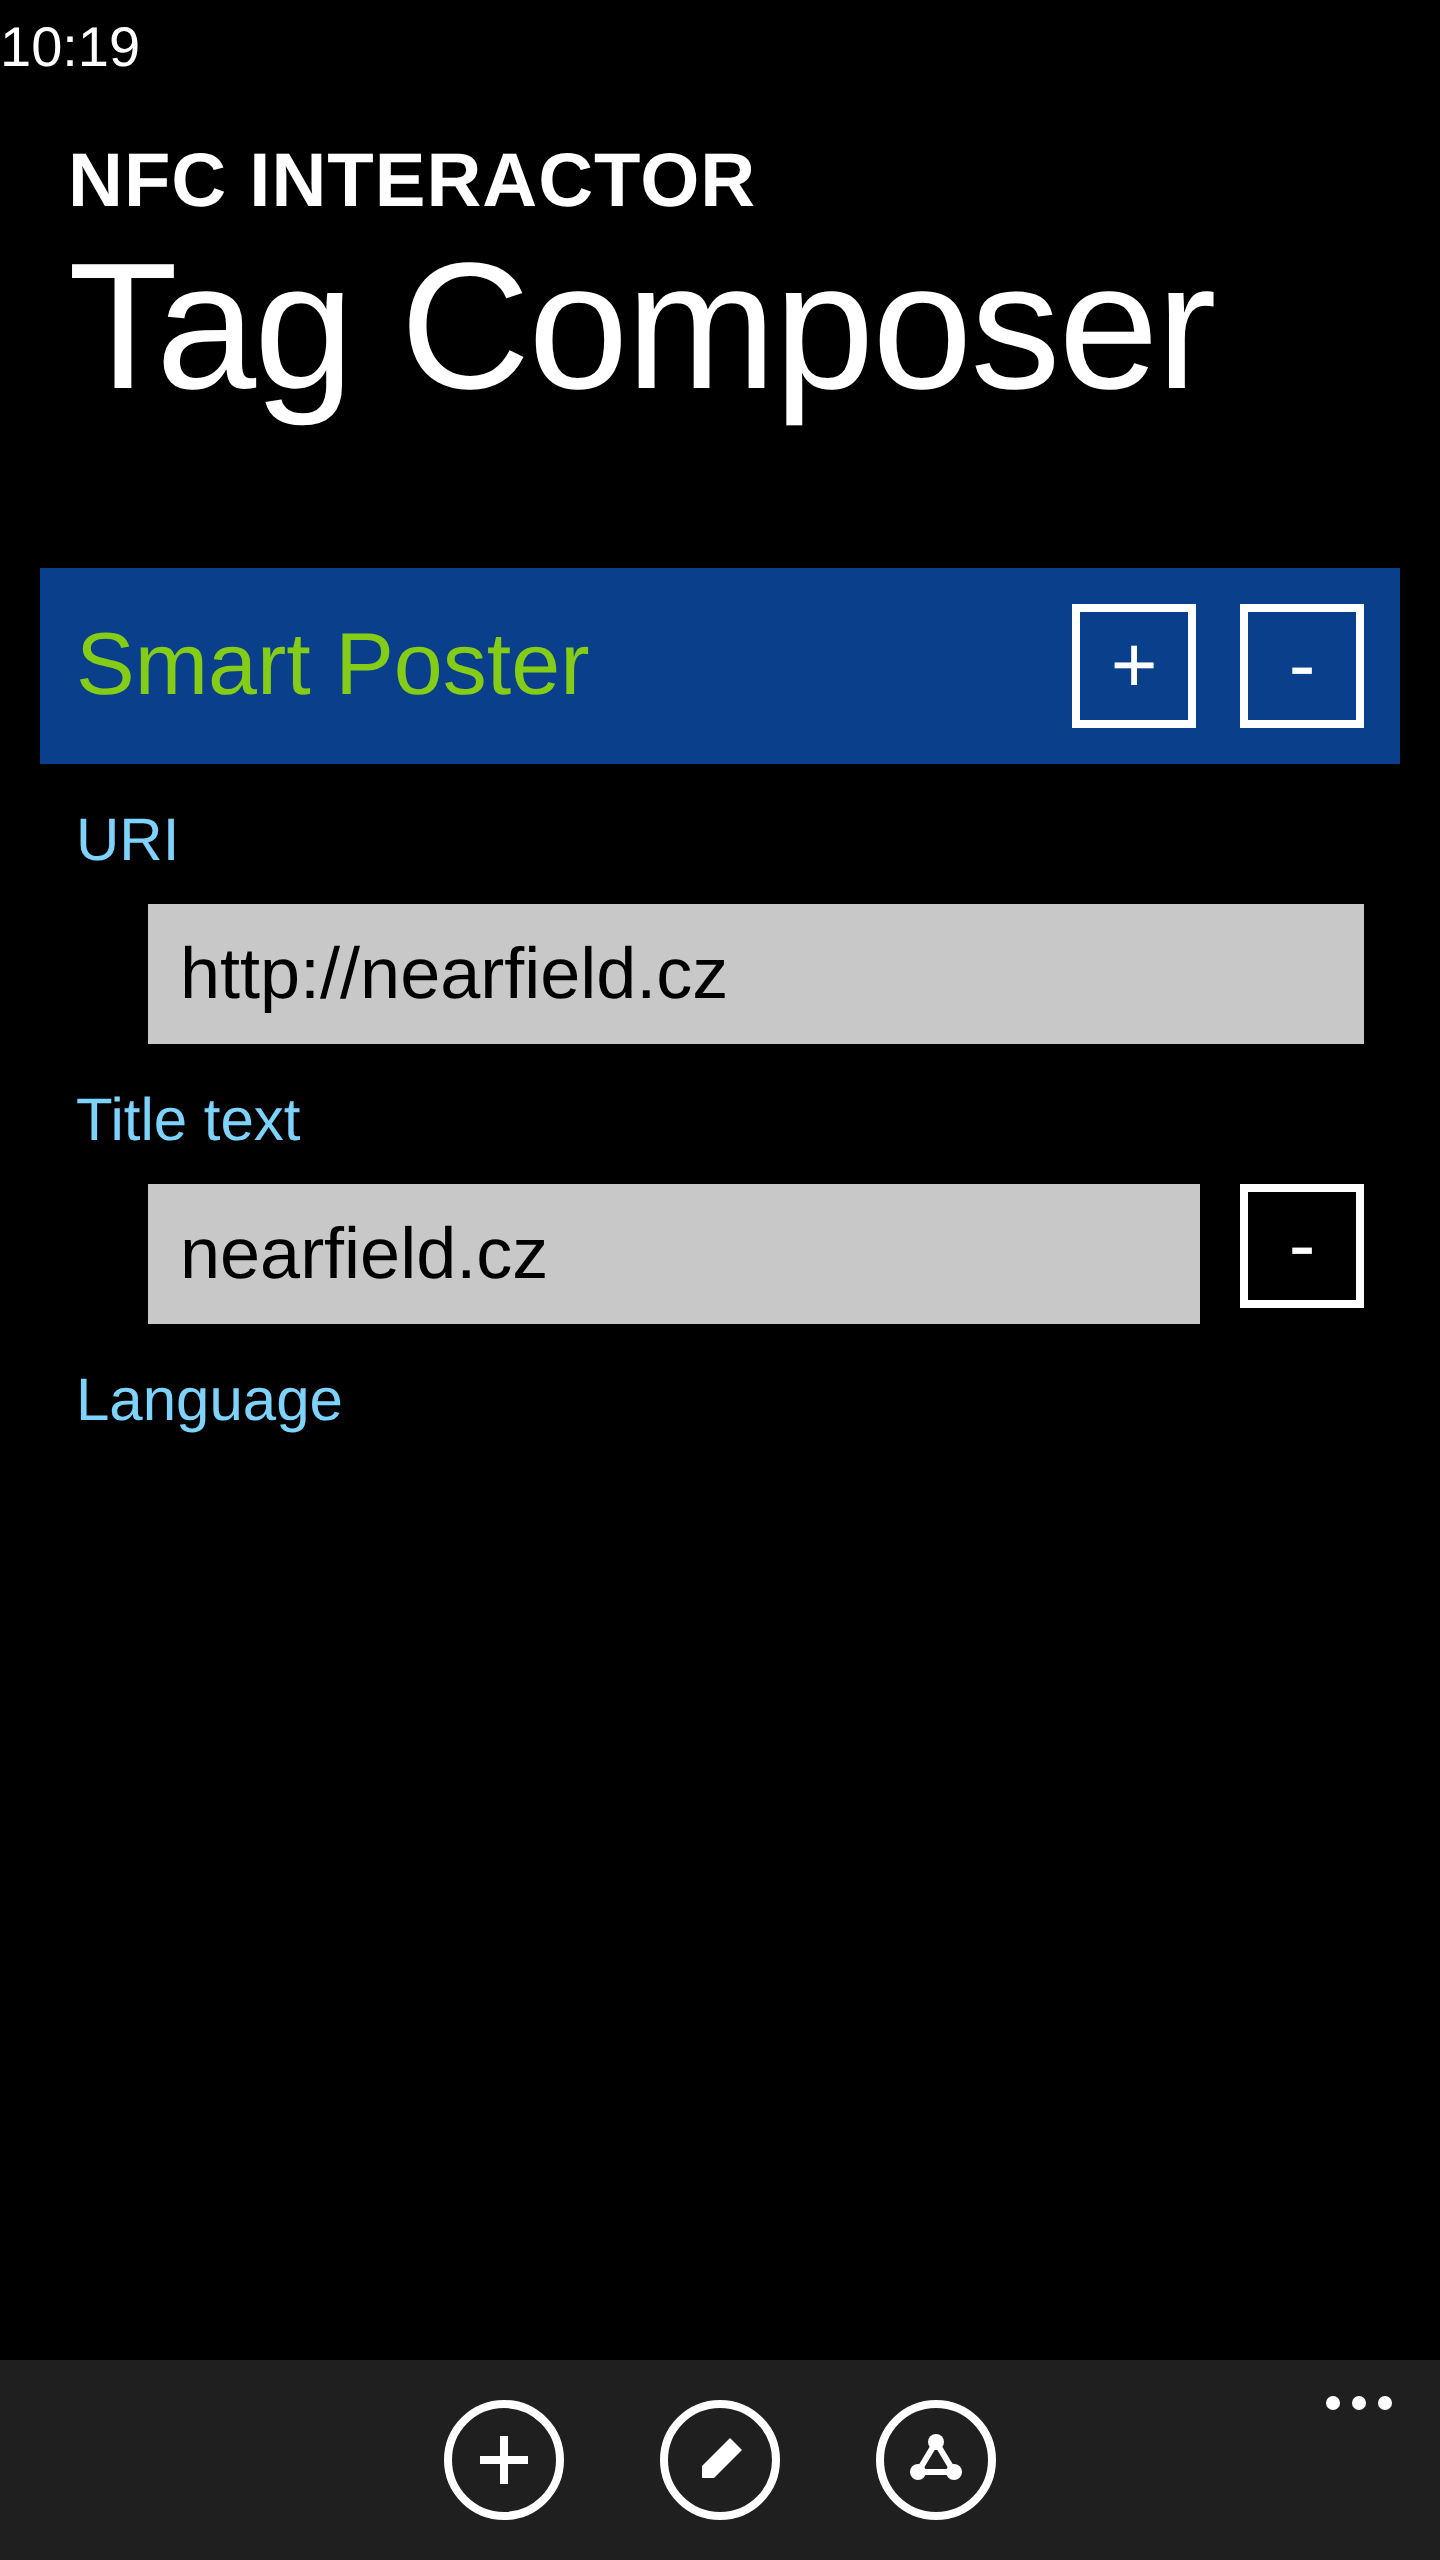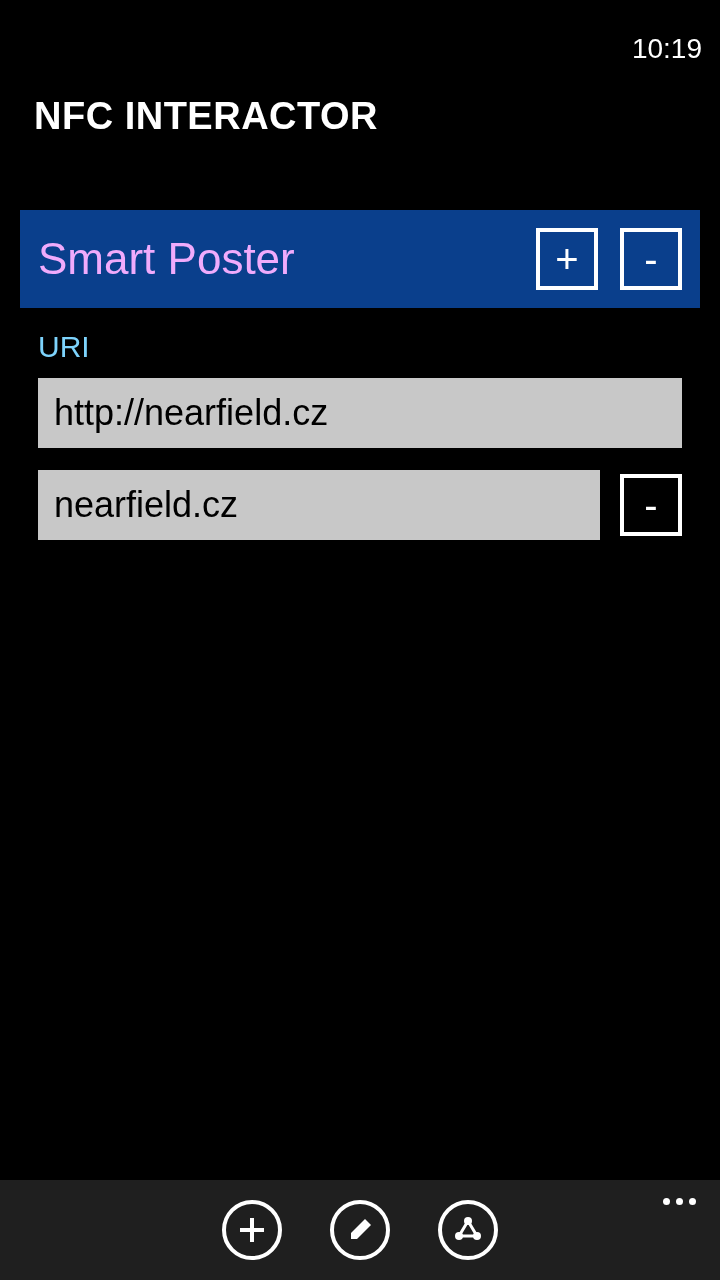--- a/index.html
+++ b/index.html
@@ -12,25 +12,24 @@
       height: 1280px;
       background: #000;
       color: #fff;
       font-family: 'Segoe UI', 'Segoe WP', Arial, sans-serif;
       font-weight: 300;
       position: relative;
       overflow: hidden;
     }
     .status-bar {
       display: flex;
-      justify-content: flex-end;
+      justify-content: flex-start;
       align-items: center;
       padding: 8px 18px 0 0;
       height: 40px;
-      margin-top: 25px;
     }
     .status-time {
       font-size: 28px;
       font-weight: 400;
     }
     .header {
       padding: 30px 22px 0 34px;
     }
     .app-title {
       font-size: 38px;
@@ -51,21 +50,21 @@
       background: #0A3F8C;
       display: flex;
       align-items: center;
       justify-content: space-between;
       padding: 18px 18px 18px 18px;
       min-height: 90px;
     }
     .section-title {
       font-size: 44px;
       font-weight: 300;
-      color: #f0abfc;
+      color: #84cc16;
     }
     .sq-btn-group {
       display: flex;
       gap: 22px;
     }
     .sq-btn {
       width: 62px;
       height: 62px;
       border: 4px solid #fff;
       display: flex;
@@ -83,22 +82,22 @@
       padding: 0 18px;
     }
     .form-label {
       font-size: 30px;
       font-weight: 400;
       color: #7dd3fc;
       margin-bottom: 14px;
     }
     .input-row {
       display: flex;
-      align-items: center;
       gap: 20px;
+      margin-left: 36px;
     }
     .text-input {
       flex: 1;
       background: #C8C8C8;
       border: none;
       height: 70px;
       padding: 0 16px;
       font-size: 36px;
       font-weight: 300;
       color: #000;
@@ -166,20 +165,21 @@
   </style>
 </head>
 <body>
 
 <div class="status-bar">
   <span class="status-time">10:19</span>
 </div>
 
 <div class="header">
   <div class="app-title">NFC INTERACTOR</div>
+  <div class="page-title">Tag Composer</div>
 </div>
 
 <div class="content">
 
   <div class="section-header">
     <div class="section-title">Smart Poster</div>
     <div class="sq-btn-group">
       <div class="sq-btn">
         <span>+</span>
       </div>
@@ -190,29 +190,31 @@
   </div>
 
   <div class="form-group">
     <div class="form-label">URI</div>
     <div class="input-row">
       <input type="text" class="text-input" value="http://nearfield.cz" style="">
     </div>
   </div>
 
   <div class="form-group">
+    <div class="form-label">Title text</div>
     <div class="input-row">
       <input type="text" class="text-input" value="nearfield.cz" style="">
       <div class="remove-btn">
         <span>-</span>
       </div>
     </div>
   </div>
 
   <div class="form-group">
+    <div class="form-label">Language</div>
   </div>
 
 </div>
 
 <div class="app-bar">
   <div class="app-bar-btn">
     <svg width="32" height="32" viewBox="0 0 32 32">
       <rect x="14" y="4" width="4" height="24" fill="#fff"></rect>
       <rect x="4" y="14" width="24" height="4" fill="#fff"></rect>
     </svg>

